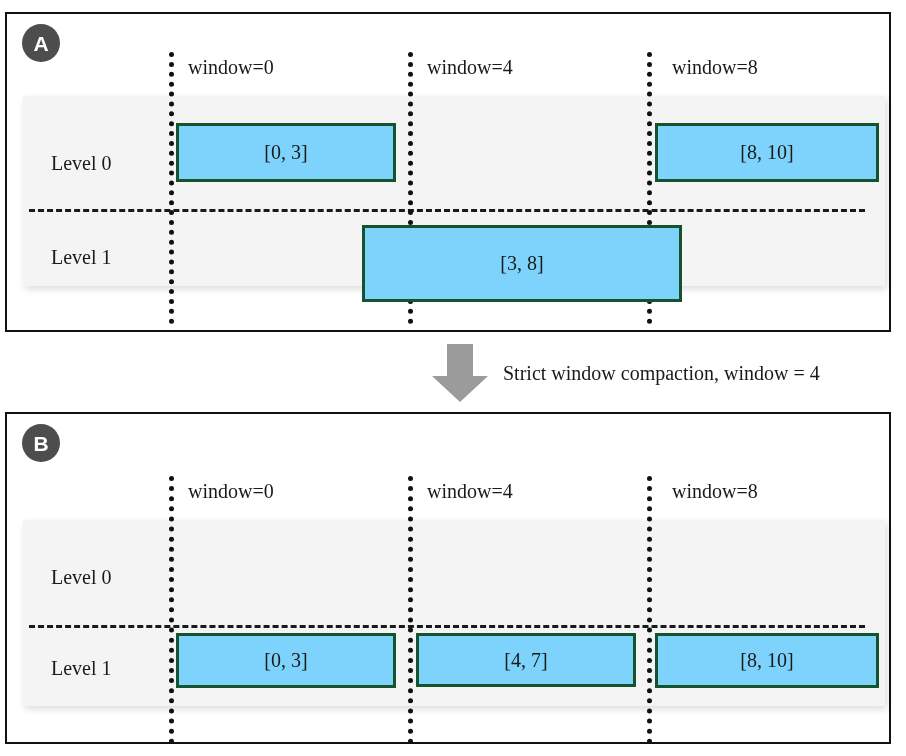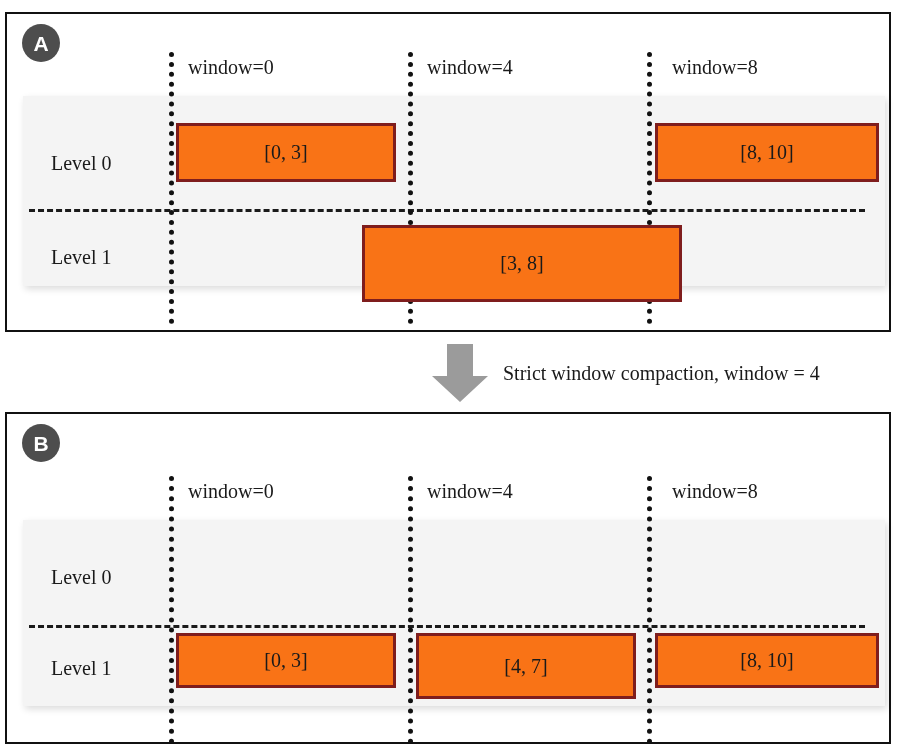--- a/index.html
+++ b/index.html
@@ -84,22 +84,22 @@
     font-size: 20px;
     white-space: nowrap;
     left: 44px;
     width: 120px;
   }
 
   
   .interval-box {
     position: absolute;
     box-sizing: border-box;
-    border: 3px solid #7f1d1d;
-    background: #f97316;
+    border: 3px solid #14532d;
+    background: #7dd3fc;
     font-size: 20px;
     display: flex;
     align-items: center;
     justify-content: center;
   }
 
   
   #transition {
     position: absolute;
     left: 0;
@@ -167,15 +167,15 @@
   <div class="vline" style="left:640px; top:62px; height:268px;"></div>
 
   <div class="col-label" style="left:181px; top:66px; width:200px;">window=0</div>
   <div class="col-label" style="left:420px; top:66px; width:200px;">window=4</div>
   <div class="col-label" style="left:665px; top:66px; width:200px;">window=8</div>
 
   <div class="row-label" style="top:152px;">Level 0</div>
   <div class="row-label" style="top:243px;">Level 1</div>
 
   <div class="interval-box" style="left:169px; top:219px; width:220px; height:55px;">[0, 3]</div>
-  <div class="interval-box" style="left:409px; top:219px; width:220px; height:66px;">[4, 7]</div>
+  <div class="interval-box" style="left:409px; top:219px; width:220px; height:54px;">[4, 7]</div>
   <div class="interval-box" style="left:648px; top:219px; width:224px; height:55px;">[8, 10]</div>
 </div>
 
 </body></html>

